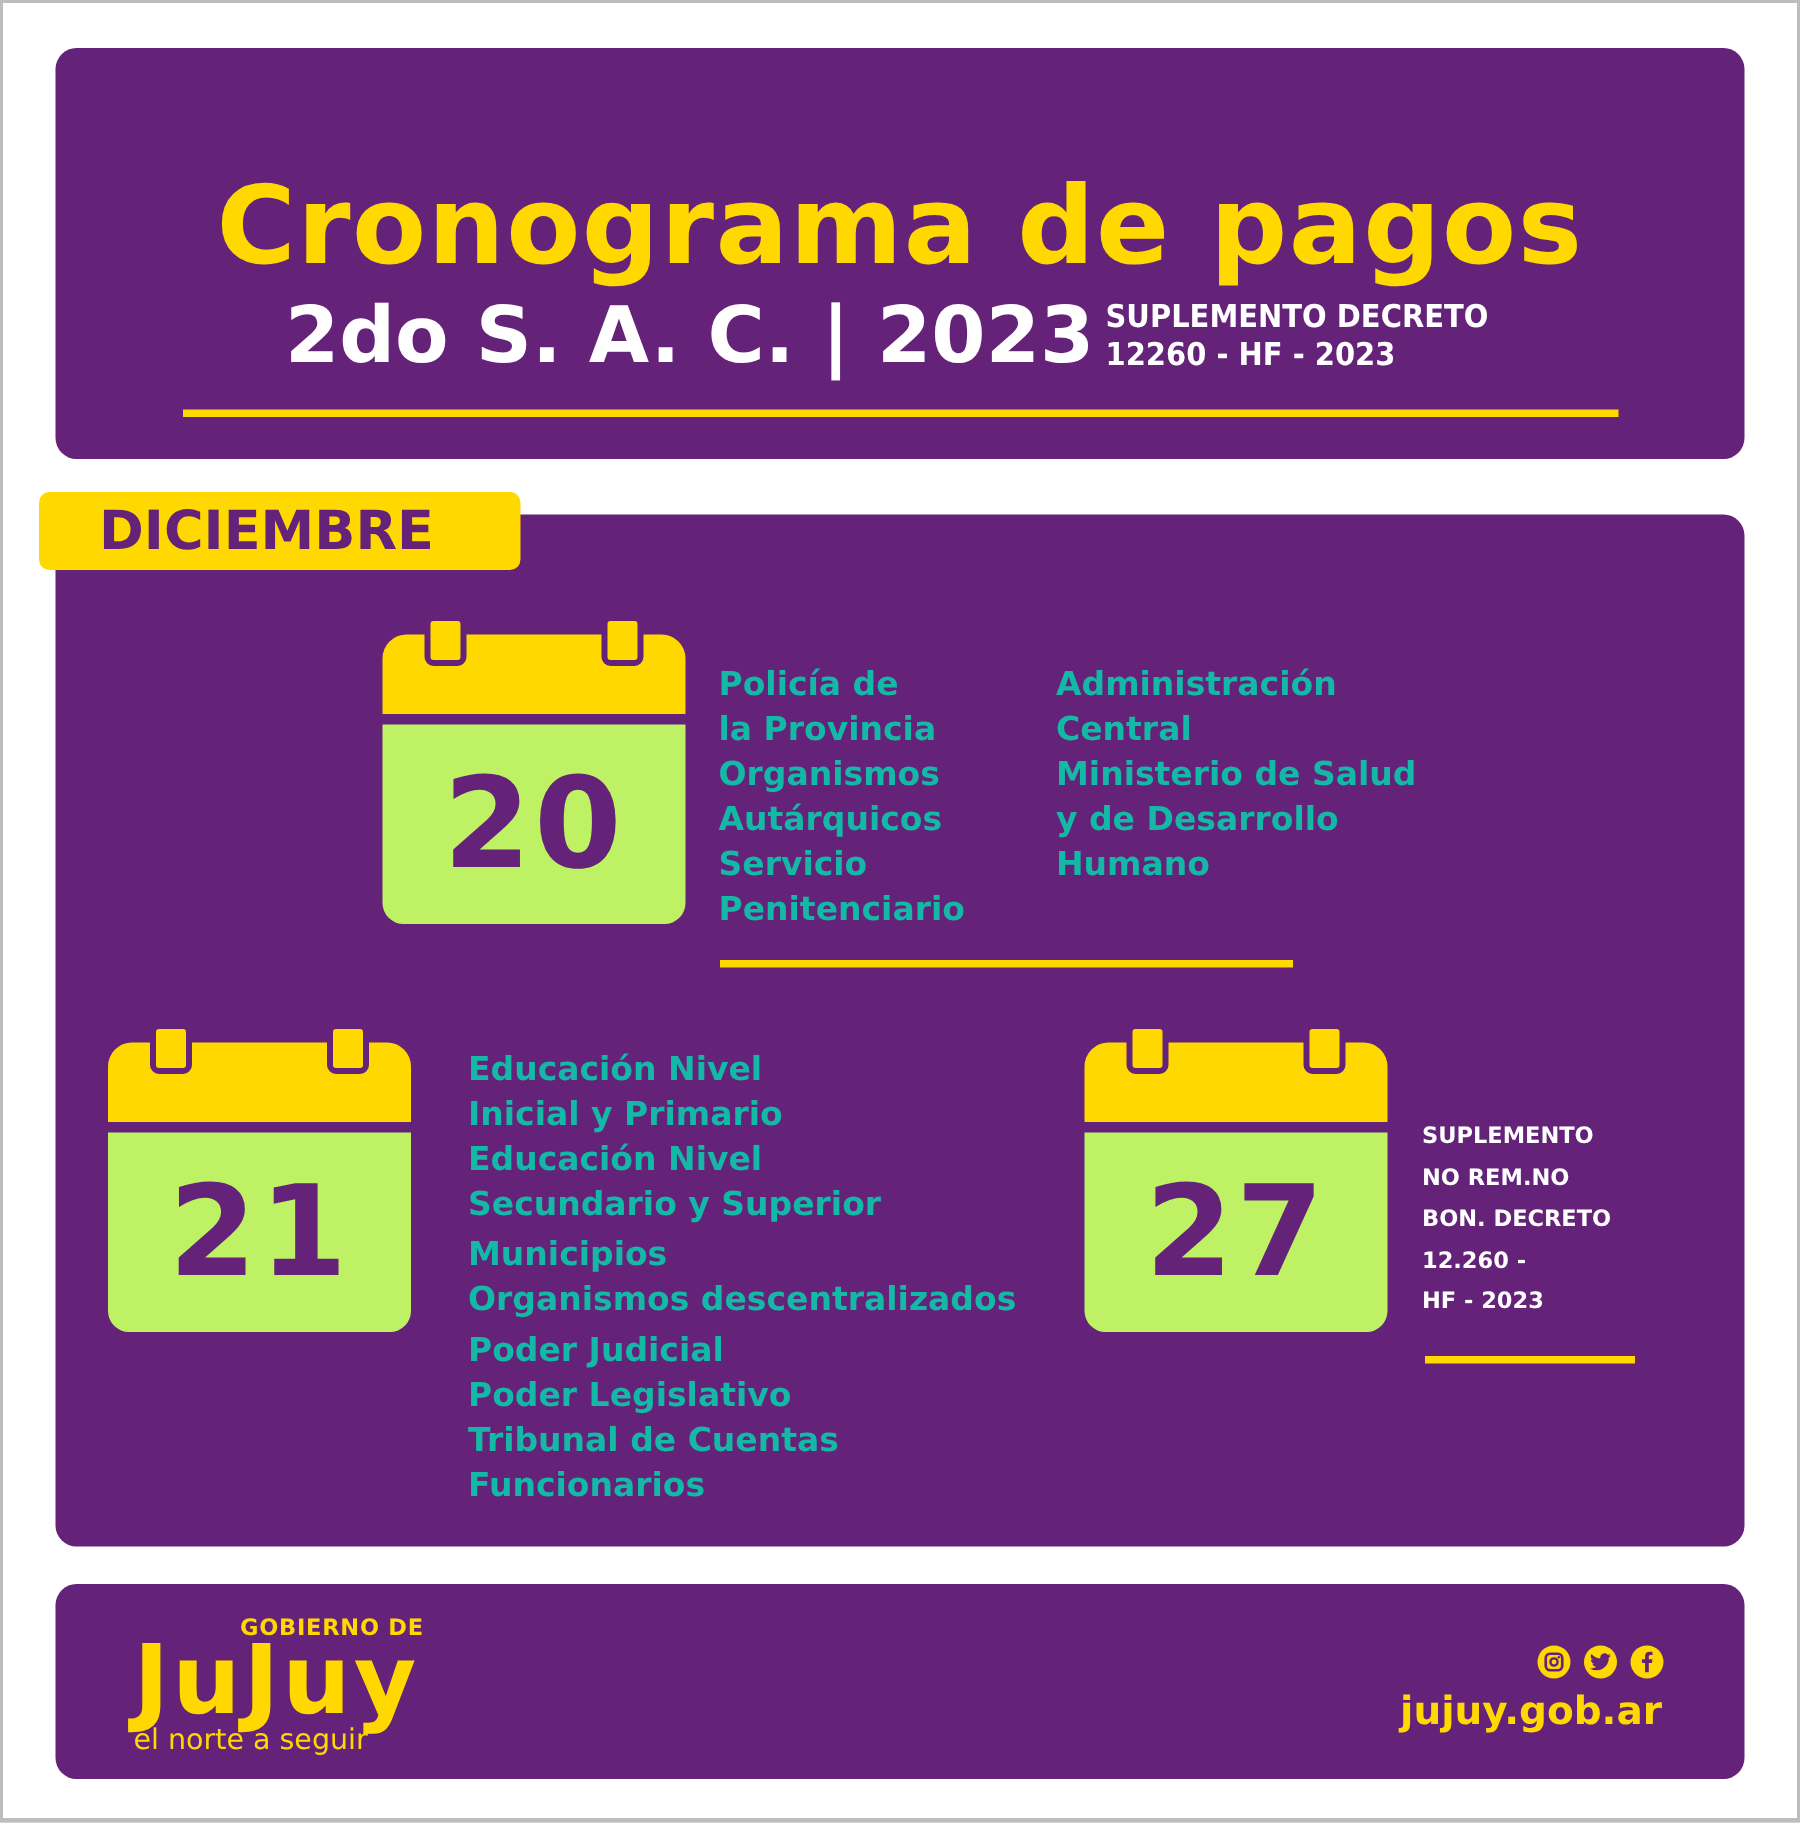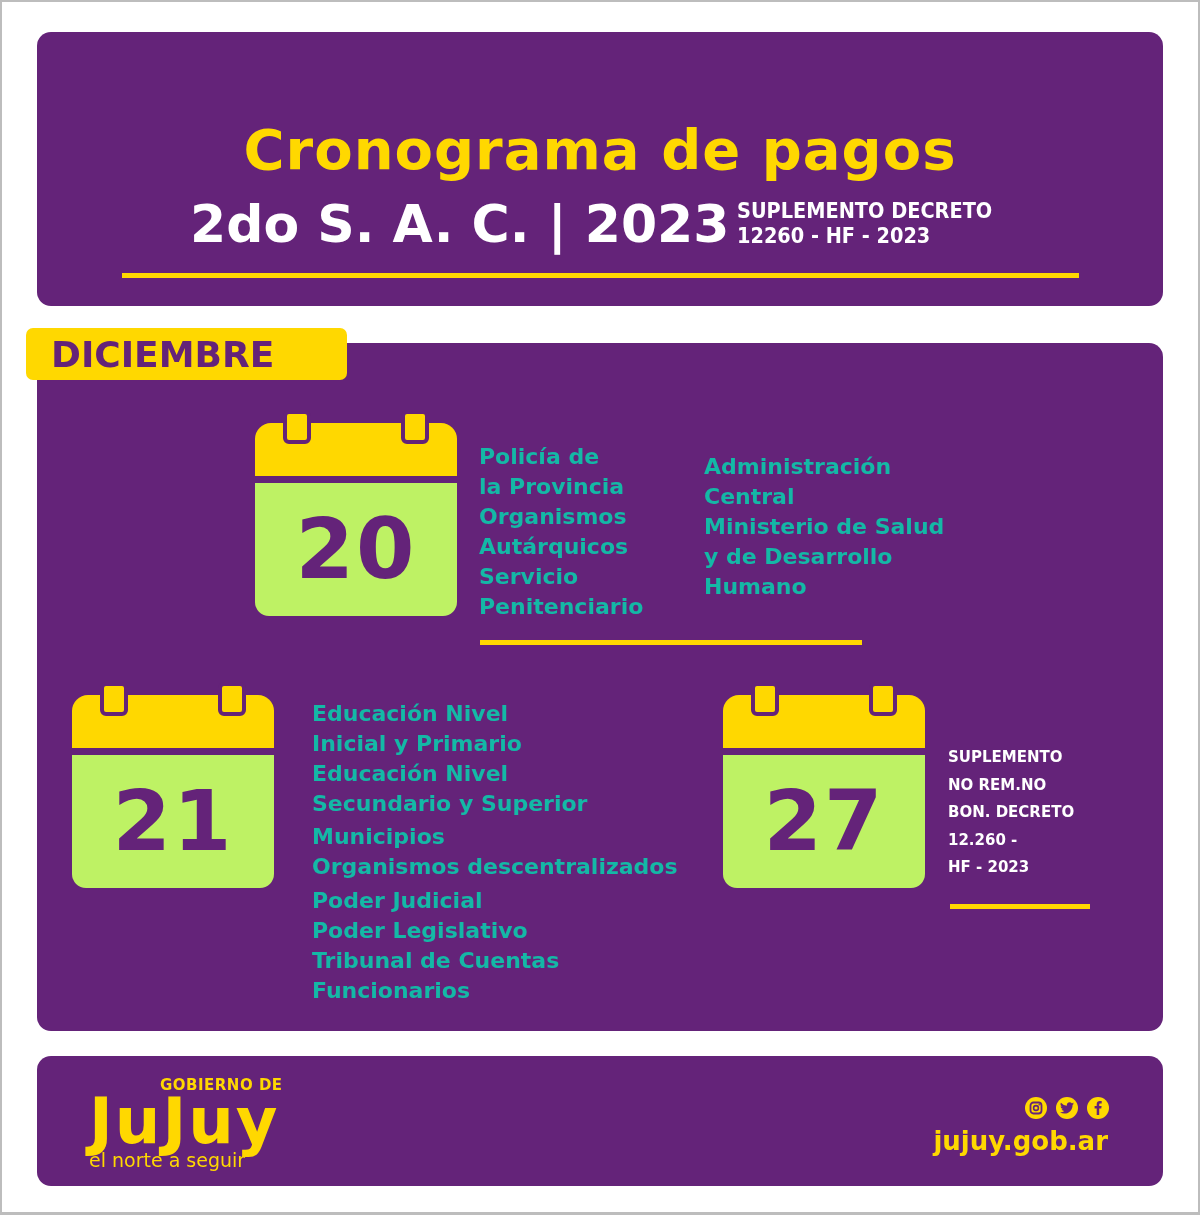--- a/index.html
+++ b/index.html
@@ -9,41 +9,41 @@
       position: absolute; left: 0; top: 0; width: 1200px; height: 1215px;
       border: 2px solid #bdbdbd; border-bottom-width: 3px; background: #fff;
     }
     .panel { position: absolute; background: var(--purple); border-radius: 14px; }
     :root { --purple: #642379; --yellow: #FFD800; }
 
     
     #header { left: 37px; top: 32px; width: 1126px; height: 274px; }
     .title {
       position: absolute; left: 0; width: 100%; top: 76px; text-align: center;
-      color: var(--yellow); font-weight: bold; font-size: 56px; line-height: 84px;
+      color: var(--yellow); font-weight: bold; font-size: 72px; line-height: 84px;
       letter-spacing: 1px;
     }
     .subtitle {
       position: absolute; left: 153px; top: 162px; color: #fff; font-weight: bold;
       font-size: 52px; line-height: 60px; white-space: nowrap;
     }
     .decree {
       position: absolute; left: 700px; top: 167px; color: #fff; font-weight: bold;
       font-size: 21px; line-height: 25px; white-space: pre-line;
       transform: scaleX(0.92); transform-origin: left top;
     }
     .hline { position: absolute; background: var(--yellow); height: 5px; }
     #header .hline { left: 85px; top: 241px; width: 957px; }
 
     
     .month-tab {
       position: absolute; left: 26px; top: 328px; width: 321px; height: 52px;
       background: var(--yellow); border-radius: 7px; z-index: 2;
       color: var(--purple); font-weight: bold; font-size: 36px; line-height: 54px;
-      padding-left: 25px; letter-spacing: 0px;
+      padding-left: 40px; letter-spacing: 0px;
     }
 
     
     #main { left: 37px; top: 343px; width: 1126px; height: 688px; }
 
     
     .cal { position: absolute; width: 202px; height: 206px; }
     .cal .head {
       position: absolute; left: 0; top: 13px; width: 202px; height: 53px;
       background: var(--yellow); border-radius: 16px 16px 0 0;
@@ -119,21 +119,21 @@
     <div class="body">20</div>
   </div>
   <div class="list" style="left:442px; top:99px;">
     <span class="item">Policía de</span>
     <span class="item">la Provincia</span>
     <span class="item">Organismos</span>
     <span class="item">Autárquicos</span>
     <span class="item">Servicio</span>
     <span class="item">Penitenciario</span>
   </div>
-  <div class="list" style="left:667px; top:109px;">
+  <div class="list" style="left:667px; top:99px;">
     <span class="item">Administración</span>
     <span class="item">Central</span>
     <span class="item">Ministerio de Salud</span>
     <span class="item">y de Desarrollo</span>
     <span class="item">Humano</span>
   </div>
   <div class="hline" style="left:443px; top:297px; width:382px;"></div>
 
   <div class="cal" style="left:35px; top:339px;">
     <div class="head"></div>

